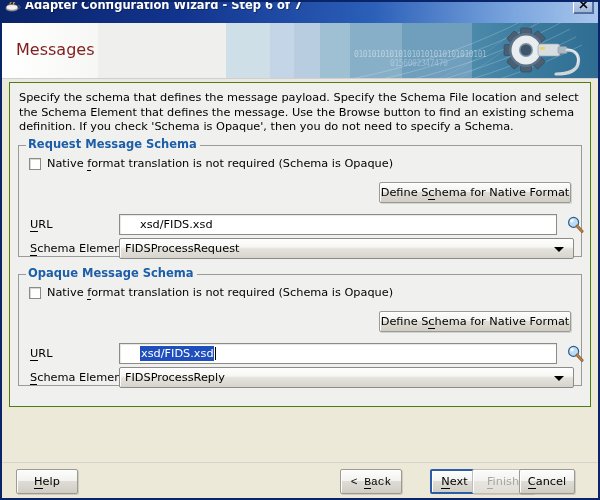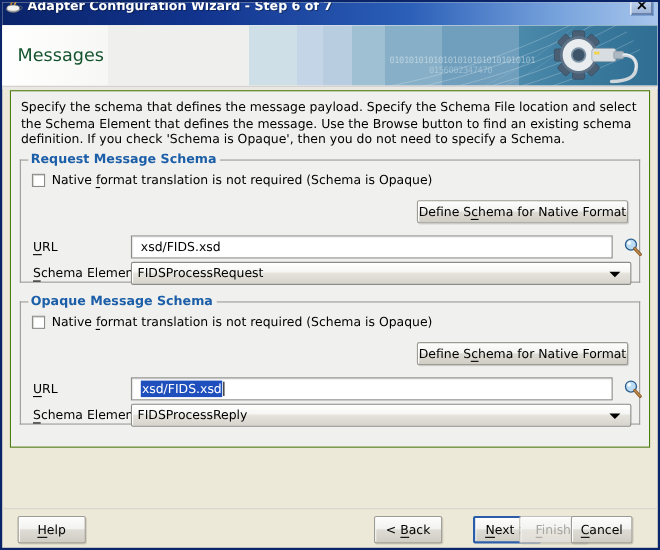--- a/index.html
+++ b/index.html
@@ -108,21 +108,21 @@
   }
   .banner-gear {
     position: absolute;
     right: 6px; top: 3px;
     width: 96px; height: 50px;
   }
   .banner-title {
     position: absolute;
     left: 14px; top: 17px;
     font-size: 16px;
-    color: #14532d;
+    color: #7f1d1d;
     font-family: "DejaVu Sans", "Liberation Sans", sans-serif;
   }
   .banner-underline {
     position: absolute;
     left: 0; top: 76px;
     width: 596px; height: 2px;
     background: #e8e8e8;
     border-top: 1px solid #d4d0c8;
   }
 
@@ -232,21 +232,21 @@
     position: absolute;
     box-sizing: border-box;
     height: 21px;
     background: #ffffff;
     border: 1px solid #8b8b88;
     box-shadow: inset 1px 1px 1px rgba(0,0,0,0.10);
     font-size: 11.3px;
     color: #000000;
     display: flex;
     align-items: center;
-    padding-left: 8px;
+    padding-left: 20px;
     overflow: hidden;
     font-family: "DejaVu Sans", "Liberation Sans", sans-serif;
   }
   .sel-text {
     background: #1f4fbd;
     color: #ffffff;
     padding: 1px 0 1px 1px;
   }
   .caret {
     width: 1px;
@@ -454,21 +454,21 @@
     </div>
 
   </div>
 
   <div class="dlg-sep"></div>
 
   <div class="btn btnbar-btn" style="left:14px; width:62px;">
     <span><span></span><span class="mnem">H</span><span>elp</span></span>
   </div>
 
-  <div class="btn btnbar-btn" style="left:338px; width:62px;">
+  <div class="btn btnbar-btn" style="left:338px; width:62px;font-family:Liberation Mono, monospace;">
     <span><span>&lt; </span><span class="mnem">B</span><span>ack</span></span>
   </div>
 
   <div class="btn btnbar-btn btn-focused" style="left:404px; width:62px;">
     <span><span></span><span class="mnem">N</span><span>ext &gt;</span></span>
   </div>
 
   <div class="btn btnbar-btn btn-disabled" style="left:470px; width:62px;">
     <span><span></span><span class="mnem">F</span><span>inish</span></span>
   </div>

